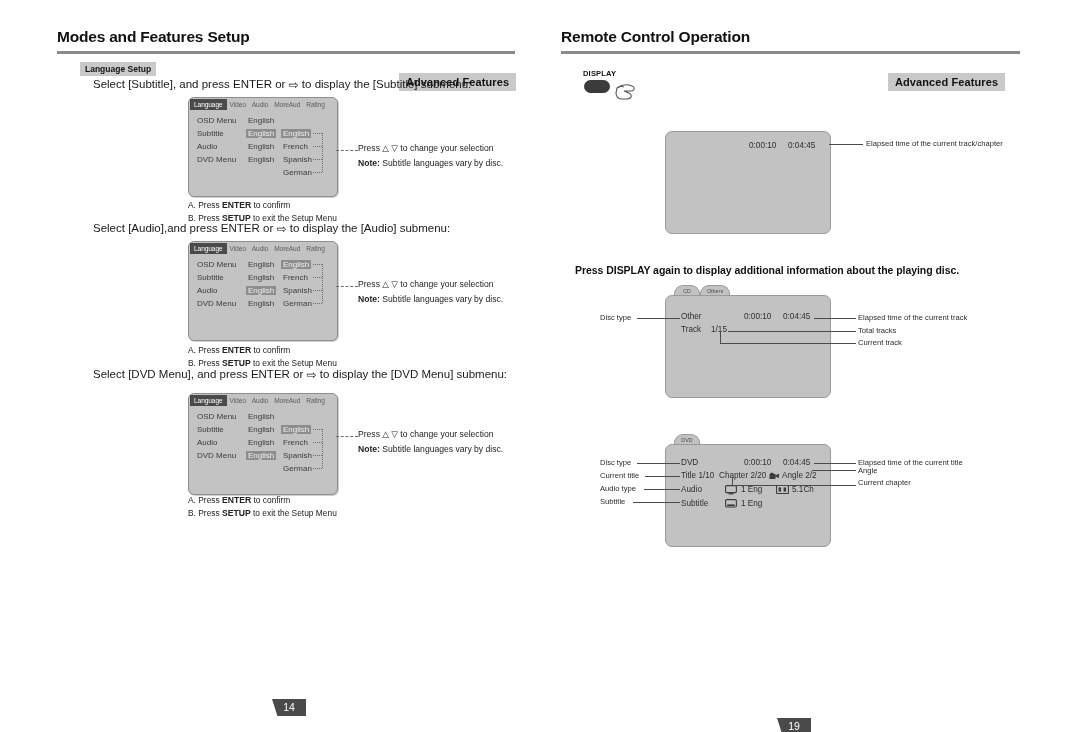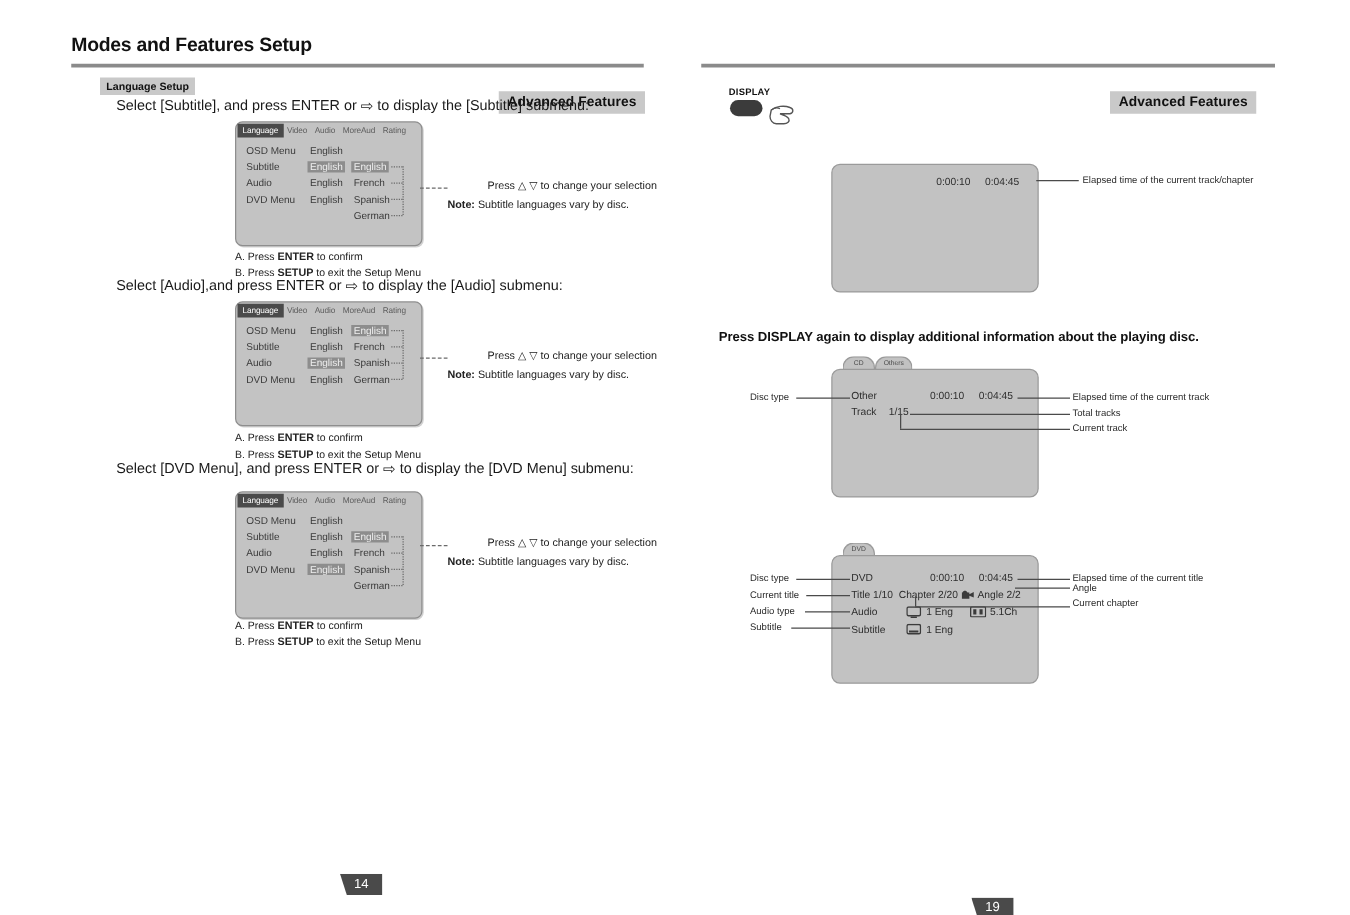--- a/index.html
+++ b/index.html
@@ -142,21 +142,21 @@
     width: 0;
     border-left: 1px dotted #6a6a6a;
   }
   .leader-h {
     position: absolute;
     border-top: 1px dashed #6a6a6a;
     height: 0;
   }
 
   .note-block { position: absolute; white-space: nowrap; }
-  .note-l1 { font-size: 8.6px; color: #222; margin-left: 32px; }
+  .note-l1 { font-size: 8.6px; color: #222; }
   .note-l2 { font-size: 8.6px; color: #222; margin-top: 5px; }
   .note-l2 b { font-weight: bold; }
 
   .abline {
     position: absolute;
     font-size: 8.4px;
     color: #222;
     white-space: nowrap;
   }
   .abline b { font-weight: bold; font-size: 8.6px; }
@@ -434,20 +434,21 @@
     <span>Press</span>
     <b>SETUP</b>
     <span>to exit the Setup Menu</span>
   </div>
 
   <div class="pagenum" style="left:272px; top:687px;margin-top:12px;">14</div>
 </div>
 
 <div class="page page-right">
 
+  <div class="hdr-title" style="left:21px; top:28px;">Remote Control Operation</div>
   <div class="hdr-badge" style="left:348px; top:33px;">Advanced Features</div>
   <div class="hdr-rule" style="left:21px; top:51px; width:459px;"></div>
 
   <div class="display-label" style="left:43px; top:69px;">DISPLAY</div>
   <div class="display-btn" style="left:44px; top:80px;"></div>
   <svg class="hand-icon" style="left:74px; top:80px;" width="26" height="24" viewBox="0 0 26 24">
     <path d="M3 8 C7 5, 13 4, 18 6 C21 7, 21 10, 18 11 L10 11 C13 12, 16 13, 17 15
              C18 17, 16 19, 13 19 L7 19 C4 19, 2 16, 2 13 Z" fill="none" stroke="#555" stroke-width="1.1"></path>
     <path d="M3 8 C5 6.5, 8 6, 10 7" fill="none" stroke="#555" stroke-width="1"></path>
   </svg>

